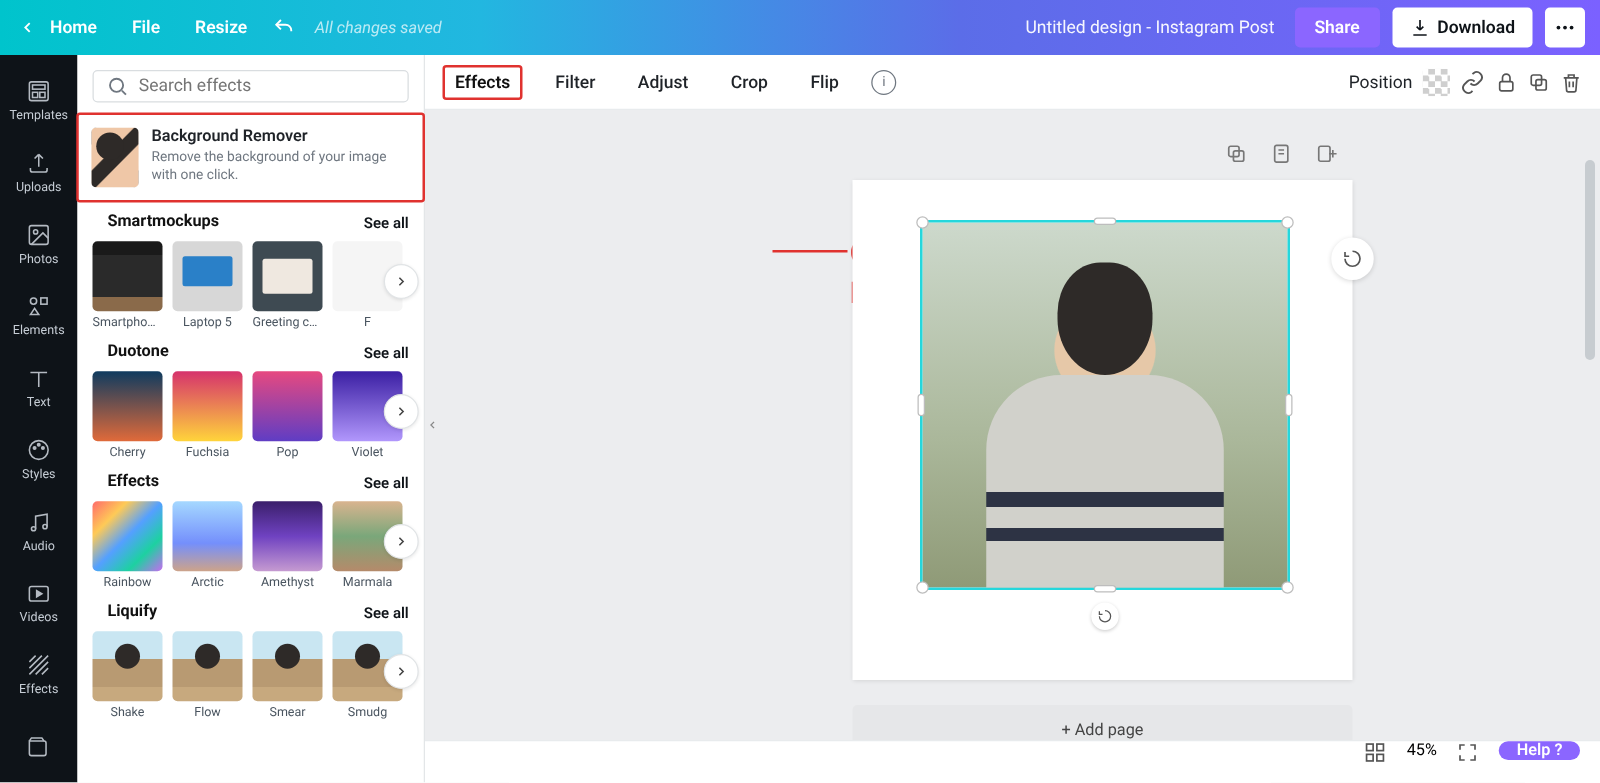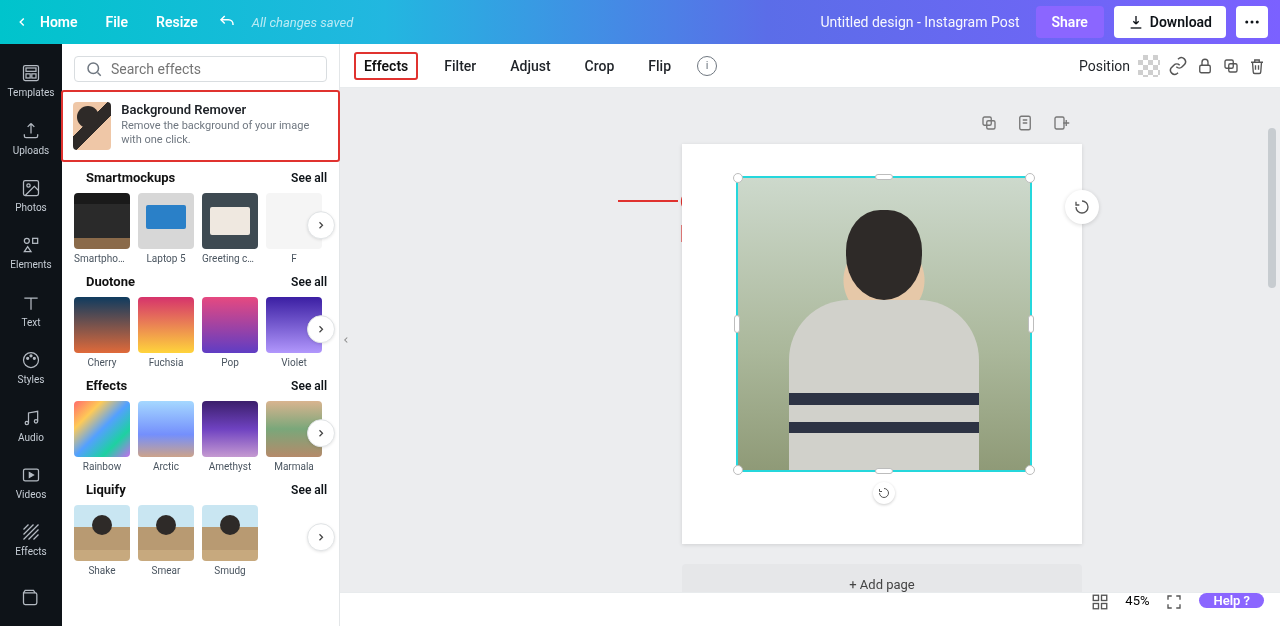--- a/index.html
+++ b/index.html
@@ -321,20 +321,24 @@
         <h5>Liquify</h5>
         <a>See all</a>
       </div>
     <div class="grid">
       <div class="card">
           <div class="thumb lq"></div>
           <div class="lbl">Shake</div>
         </div>
       <div class="card">
           <div class="thumb lq"></div>
+          <div class="lbl">Flow</div>
+        </div>
+      <div class="card">
+          <div class="thumb lq"></div>
           <div class="lbl">Smear</div>
         </div>
       <div class="card">
           <div class="thumb lq"></div>
           <div class="lbl">Smudg</div>
         </div>
       <div class="arrow-btn">
           <svg width="12" height="12" viewBox="0 0 24 24" fill="none" stroke="#444" stroke-width="2.5">
             <polyline points="9 18 15 12 9 6"></polyline>
           </svg>

